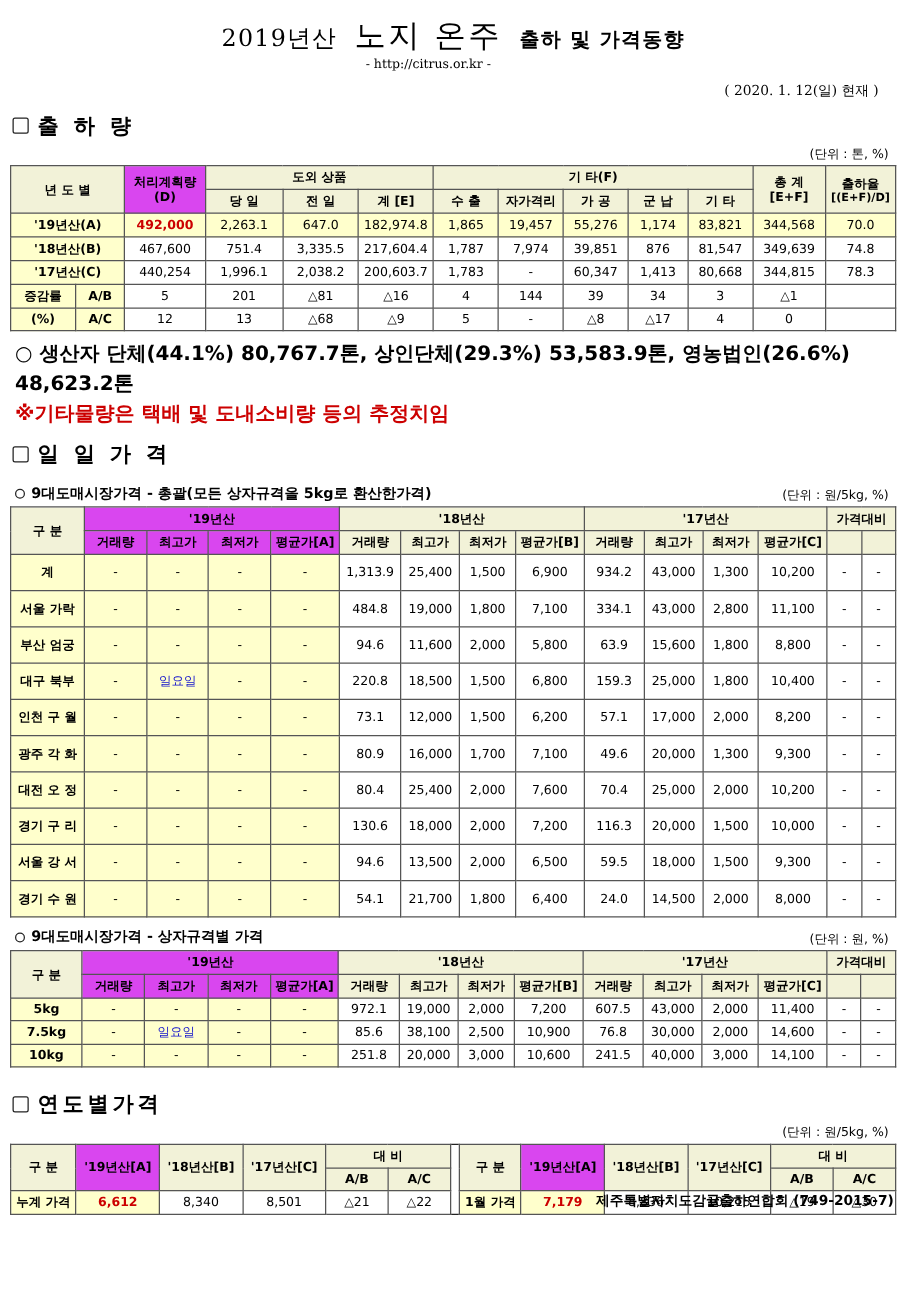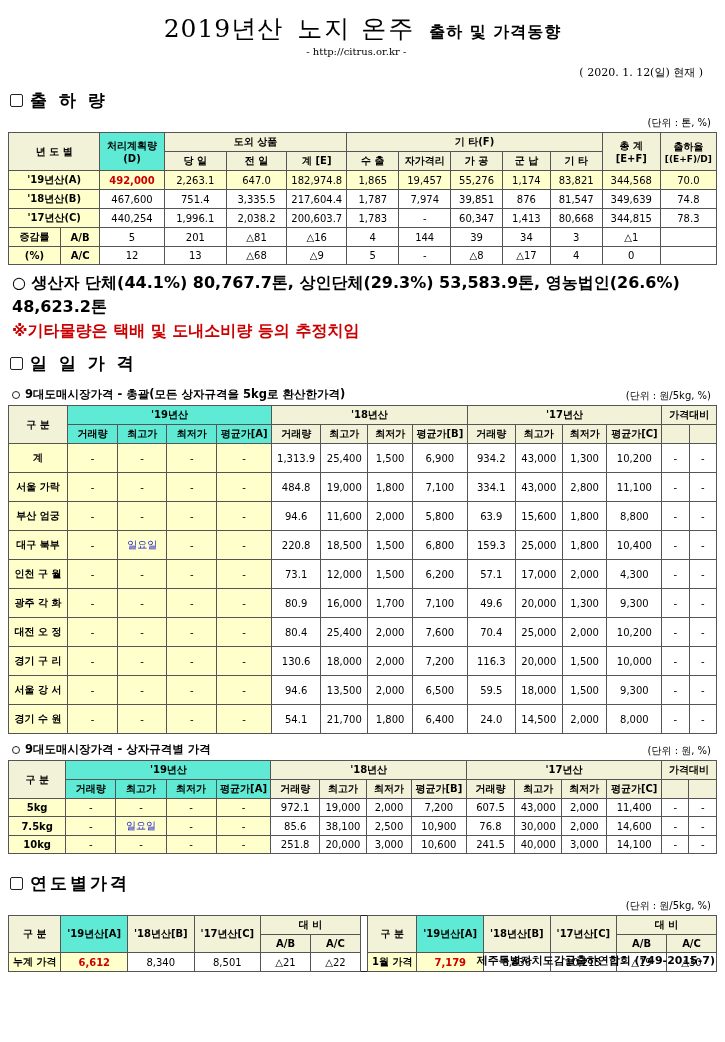--- a/index.html
+++ b/index.html
@@ -17,21 +17,21 @@
 
   
   .hdr {
     display: flex;
     align-items: baseline;
     justify-content: center;
     gap: 14px;
     margin-top: 6px;
   }
   .hdr-year {
-    font-size: 25px;
+    font-size: 19px;
     font-family: "DejaVu Serif", serif;
     letter-spacing: 1px;
   }
   .hdr-mid { text-align: center; }
   .hdr-title {
     font-size: 25px;
     font-weight: normal;
     letter-spacing: 2px;
     font-family: "DejaVu Sans", sans-serif;
   }
@@ -86,21 +86,21 @@
     font-size: 10px;
   }
   table.grid th, table.grid td {
     border: 1px solid #555;
     text-align: center;
     padding: 2px 3px;
     height: 18px;
     white-space: nowrap;
   }
   .hd { background: #f2f2d8; font-weight: bold; }
-  .hd-y { background: #5eead4; font-weight: bold; }
+  .hd-y { background: #d946ef; font-weight: bold; }
   .lbl { background: #ffffcc; font-weight: bold; }
   .num { text-align: right; padding-right: 4px; }
   .red { color: #cc0000; font-weight: bold; }
   .blue { color: #1111cc; }
   .row19 { background: #ffffcc; padding-left: 19px; }
   .thick-top td, .thick-top th { border-top: 1.6px solid #222; }
   .outer { border: 1.6px solid #222; }
 
   
   .note {
@@ -417,21 +417,21 @@
           <td class="num row19">-</td>
           <td class="num row19">-</td>
           <td class="num row19">-</td>
           <td class="num">73.1</td>
           <td class="num">12,000</td>
           <td class="num">1,500</td>
           <td class="num">6,200</td>
           <td class="num">57.1</td>
           <td class="num">17,000</td>
           <td class="num">2,000</td>
-          <td class="num">4,300</td>
+          <td class="num">8,200</td>
           <td>-</td>
           <td>-</td>
         </tr>
         <tr style="height: 29px;">
           <td class="lbl">광주 각 화</td>
           <td class="num row19">-</td>
           <td class="num row19">-</td>
           <td class="num row19">-</td>
           <td class="num row19">-</td>
           <td class="num">80.9</td>

